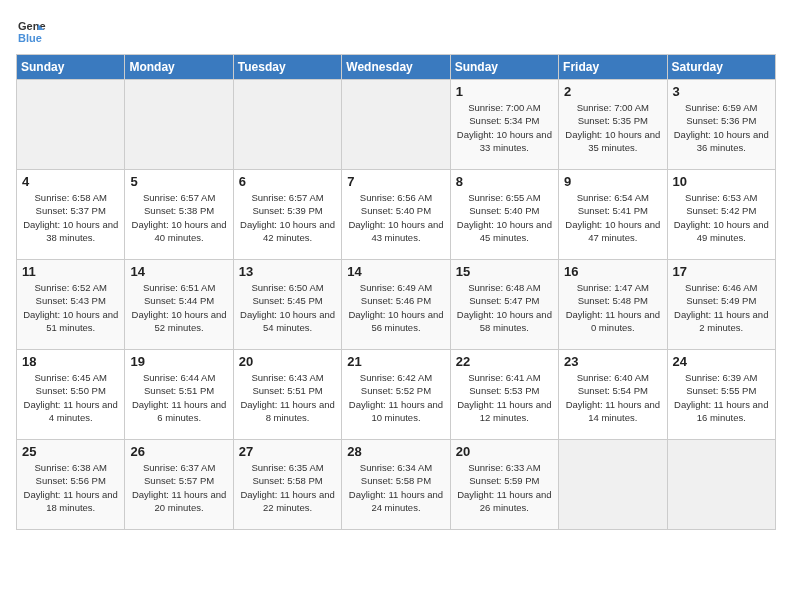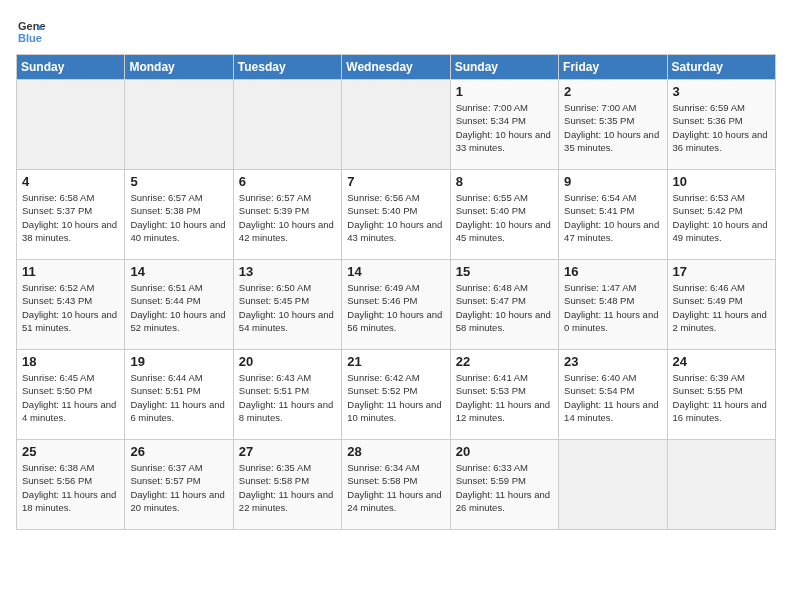--- a/index.html
+++ b/index.html
@@ -62,20 +62,21 @@
     .day-num {
       font-size: 13px;
       font-weight: bold;
       margin-bottom: 2px;
       color: #222;
     }
     .cell-info {
       font-size: 9.5px;
       line-height: 1.4;
       color: #333;
+      text-align: center;
     }
     .empty { background: #f0f0f0 !important; }
   </style>
 </head>
 <body>
 
 <div class="header">
   <div class="logo">
     <svg class="logo-icon" viewBox="0 0 30 30">
       <text x="2" y="14" font-size="11" font-weight="bold" fill="#333">General</text>

